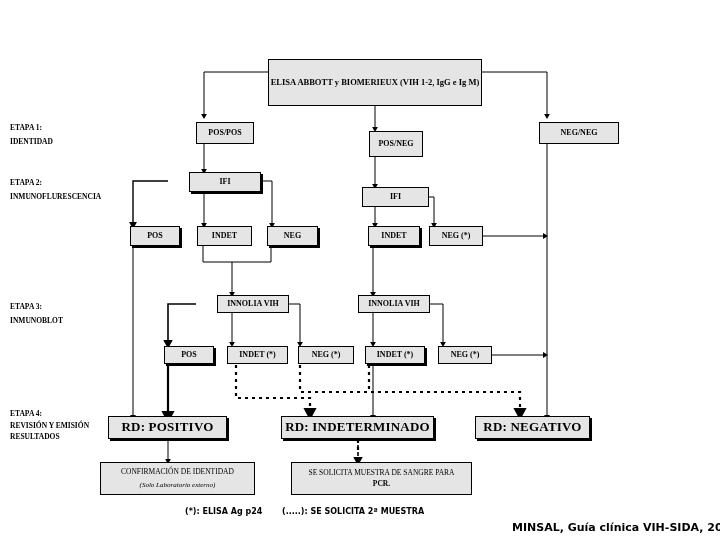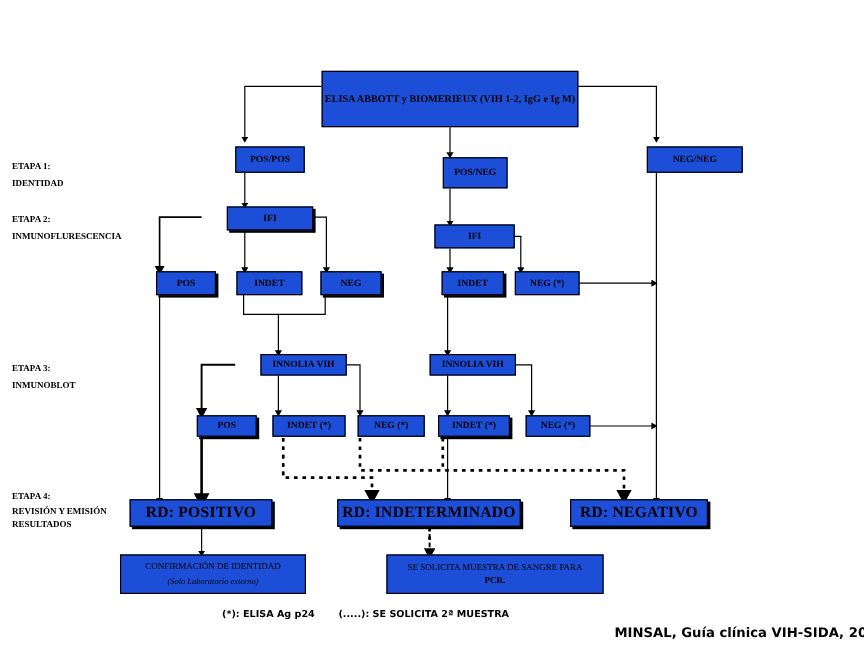--- a/index.html
+++ b/index.html
@@ -30,21 +30,21 @@
     font-size: 13px;
     font-weight: bold;
     letter-spacing: 0.4px;
     color: #000;
   }
   
   .box {
     position: absolute;
     box-sizing: border-box;
     border: 1px solid #000;
-    background: #1d4ed8;
+    background: #e5e5e5;
     display: flex;
     flex-direction: column;
     align-items: center;
     justify-content: center;
     text-align: center;
     font-family: "Liberation Serif", "DejaVu Serif", serif;
     font-weight: bold;
     line-height: 1.15;
     color: #000;
   }
@@ -158,21 +158,21 @@
       <path d="M369,365 L369,392"></path>
 
       <path d="M358,440 L358,452"></path>
     </g>
 
     <g stroke="#000" fill="none" stroke-width="1.6" stroke-dasharray="3,4">
       <path d="M236,365 L236,398"></path>
     </g>
   </svg>
 
-  <div class="stage-label" style="left:10px; top:132px;">
+  <div class="stage-label" style="left:10px; top:121px;">
     <span class="l1">ETAPA 1:</span>
     <span class="l2">IDENTIDAD</span>
   </div>
   <div class="stage-label" style="left:10px; top:176px;">
     <span class="l1">ETAPA 2:</span>
     <span class="l2">INMUNOFLURESCENCIA</span>
   </div>
   <div class="stage-label" style="left:10px; top:300px;">
     <span class="l1">ETAPA 3:</span>
     <span class="l2">INMUNOBLOT</span>
@@ -210,21 +210,21 @@
   <div class="box sm" style="left:417px; top:346px; width:54px; height:18px;">NEG (*)</div>
 
   <div class="box big shadow" style="left:281px; top:416px; width:153px; height:23px;">RD: INDETERMINADO</div>
   <div class="box big shadow" style="left:108px; top:416px; width:119px; height:23px;">RD: POSITIVO</div>
   <div class="box big shadow" style="left:475px; top:416px; width:115px; height:23px;">RD: NEGATIVO</div>
 
   <div class="box plain" style="left:100px; top:462px; width:155px; height:33px;">
     <span>CONFIRMACIÓN DE IDENTIDAD</span>
     <span class="line2">(Solo Laboratorio externo)</span>
   </div>
-  <div class="box plain" style="left:322px; top:462px; width:181px; height:33px;">
+  <div class="box plain" style="left:291px; top:462px; width:181px; height:33px;">
     <span>SE SOLICITA MUESTRA DE SANGRE PARA</span>
     <span style="margin-top:2px;font-weight:bold;">PCR.</span>
   </div>
 
   <div class="legend" style="left:185px; top:507px;">(*): ELISA Ag p24</div>
   <div class="legend" style="left:282px; top:507px;">(.....): SE SOLICITA 2ª MUESTRA</div>
   <div class="source" style="left:512px; top:521px;">MINSAL, Guía clínica VIH-SIDA, 2005</div>
 
 </div>
 

